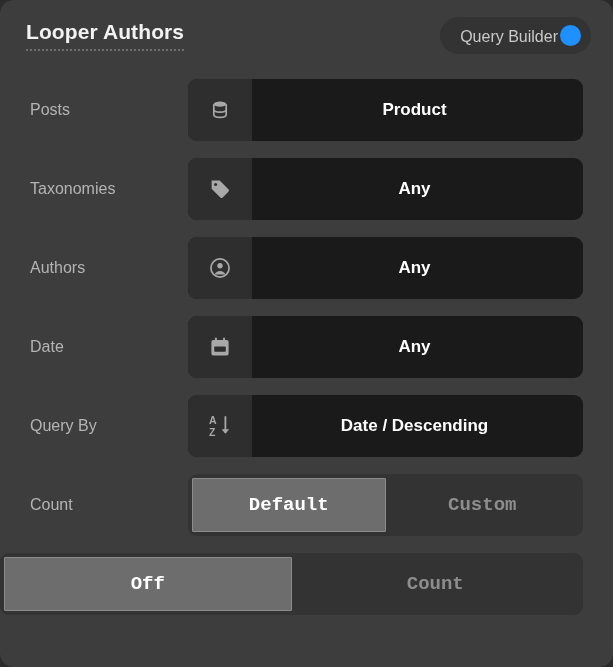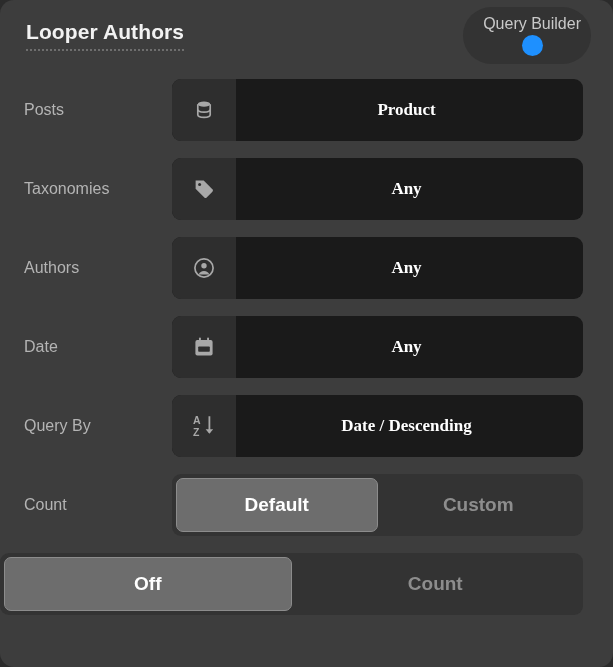--- a/index.html
+++ b/index.html
@@ -37,27 +37,26 @@
     font-weight: bold;
     color: #f2f2f2;
     letter-spacing: 0.1px;
     padding-bottom: 3px;
     border-bottom: 2px dotted #6e6e6e;
     line-height: 1.25;
   }
 
   .query-builder {
     display: flex;
-    align-items: center;
+    align-items: flex-end;
     gap: 2px;
     background: #333333;
     border-radius: 999px;
     padding: 8px 10px 8px 20px;
     cursor: pointer;
-    flex-direction: column;
   }
 
   .query-builder-label {
     font-size: 16px;
     color: #c9c9c9;
     white-space: nowrap;
   }
 
   .toggle-dot {
     width: 21px;
@@ -70,22 +69,22 @@
   
   .rows { padding: 0 30px 0 0; }
 
   .row {
     display: flex;
     align-items: center;
     height: 79px;
   }
 
   .row-label {
-    width: 172px;
-    padding-left: 24px;
+    width: 188px;
+    padding-left: 30px;
     font-size: 16px;
     color: #b4b4b4;
     flex: 0 0 auto;
   }
 
   
   .select-control {
     flex: 1 1 auto;
     display: flex;
     align-items: stretch;
@@ -109,21 +108,20 @@
 
   .select-value {
     flex: 1 1 auto;
     display: flex;
     align-items: center;
     justify-content: center;
     font-size: 17px;
     font-weight: bold;
     color: #ffffff;
     padding-right: 6px;
-    font-family: Liberation Serif, serif;
   }
 
   
   .segmented {
     flex: 1 1 auto;
     display: flex;
     align-items: center;
     height: 62px;
     border-radius: 9px;
     background: #333333;
@@ -132,23 +130,24 @@
   }
 
   .segment {
     flex: 1 1 50%;
     height: 100%;
     display: flex;
     align-items: center;
     justify-content: center;
     font-size: 19px;
     font-weight: bold;
-    border-radius: 7px;
+    border-radius: 1px;
     color: #8d8d8d;
     cursor: pointer;
+    font-family: Liberation Mono, monospace;
   }
 
   .segment.selected {
     background: #6d6d6d;
     border: 1px solid #8c8c8c;
     color: #ffffff;
   }
 </style>
 </head>
 <body>

